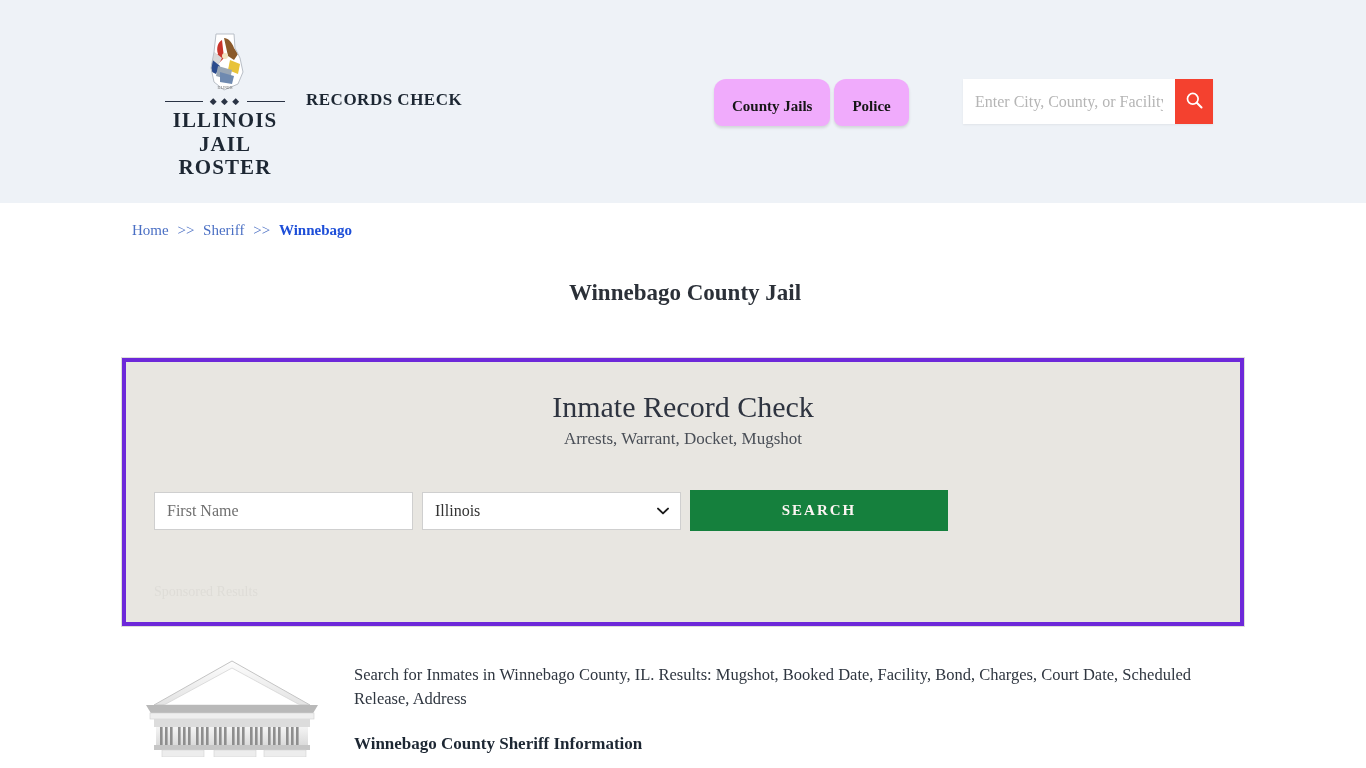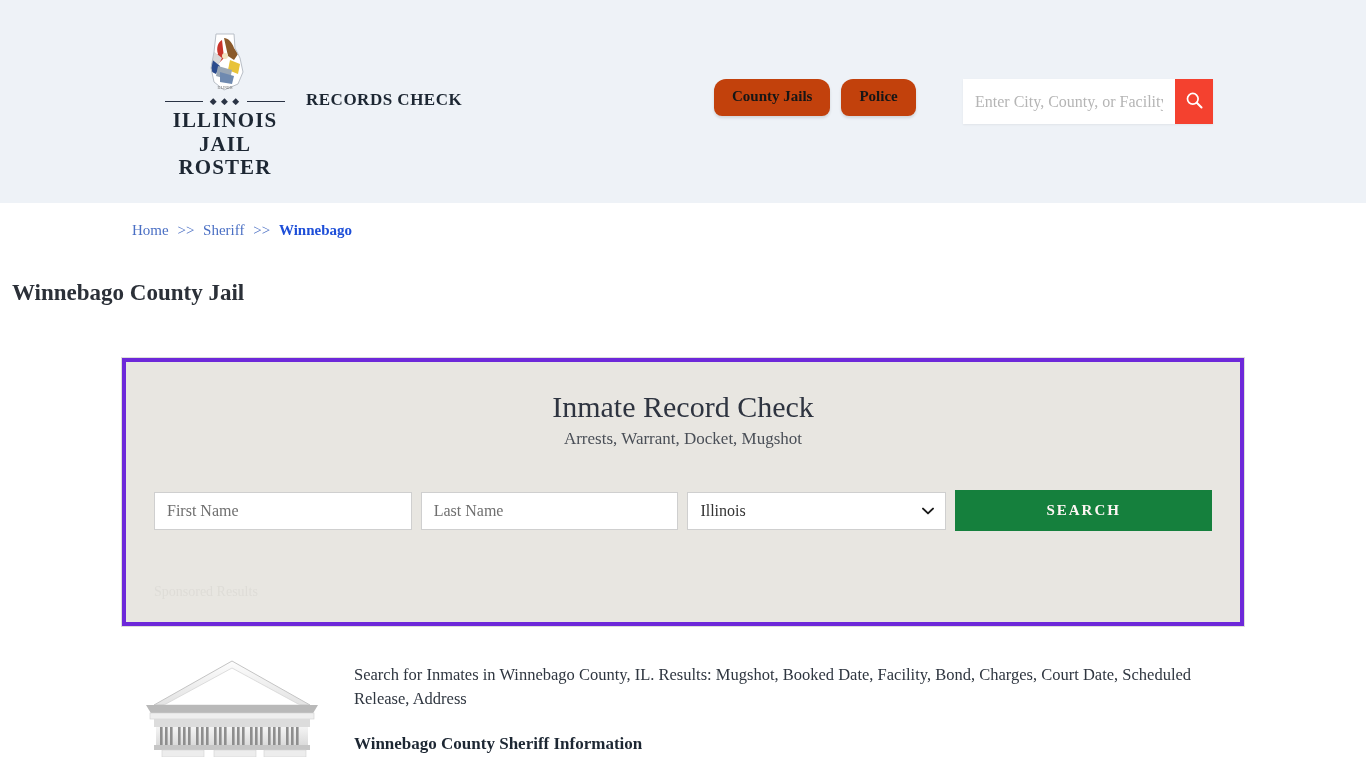--- a/index.html
+++ b/index.html
@@ -87,31 +87,31 @@
 
   
   .nav-tabs {
     position: absolute;
     left: 591px;
     top: 79px;
     display: flex;
     align-items: flex-start;
   }
   .nav-tab {
-    background: #c2410c;
+    background: #f0abfc;
     color: #161616;
     font-family: "Liberation Serif", "DejaVu Serif", serif;
     font-size: 15px;
     font-weight: bold;
-    padding: 10px 18px 12px 18px;
+    padding: 20px 18px 12px 18px;
     border-radius: 12px 12px 8px 8px;
     cursor: pointer;
     white-space: nowrap;
     box-shadow: 0 2px 3px rgba(0,0,0,0.12);
-    margin-right: 11px;
+    margin-right: 4px;
     line-height: 1;
   }
 
   
   .header-search {
     position: absolute;
     left: 840px;
     top: 79px;
     display: flex;
     align-items: stretch;
@@ -155,24 +155,25 @@
   .breadcrumb a {
     color: #4a6fc4;
     text-decoration: none;
     cursor: pointer;
   }
   .breadcrumb .sep { color: #4a6fc4; margin: 0 5px; }
   .breadcrumb .current { color: #1d4ed8; font-weight: bold; }
 
   
   .page-title {
+    text-align: center;
     font-size: 23px;
     font-weight: bold;
     color: #2b3038;
-    margin: 41px 0 0 12px;
+    margin: 41px 0 0 4px;
     font-family: "Liberation Serif", "DejaVu Serif", serif;
   }
 
   
   .record-panel {
     width: 1122px;
     margin: 52px auto 0 auto;
     background: #e8e6e1;
     border: 4px solid #6d28d9;
     outline: 1px solid #dededa;
@@ -351,21 +352,20 @@
 </div>
 
 <h1 class="page-title">Winnebago County Jail</h1>
 
 <div class="record-panel">
   <div class="panel-title">Inmate Record Check</div>
   <div class="panel-sub">Arrests, Warrant, Docket, Mugshot</div>
 
   <div class="panel-form">
     <input class="fld fld-first" type="text" placeholder="First Name" style="">
-    <input class="fld fld-last" type="text" placeholder="Last Name" style="">
     <span class="select-wrap">
       <select class="fld fld-state">
         <option>Illinois</option>
       </select>
       <span class="chev">
         <svg width="12" height="8" viewBox="0 0 12 8">
           <path d="M1 1.6 L6 6.4 L11 1.6" fill="none" stroke="#1a1a1a" stroke-width="1.9" stroke-linecap="round" stroke-linejoin="round"></path>
         </svg>
       </span>
     </span>

